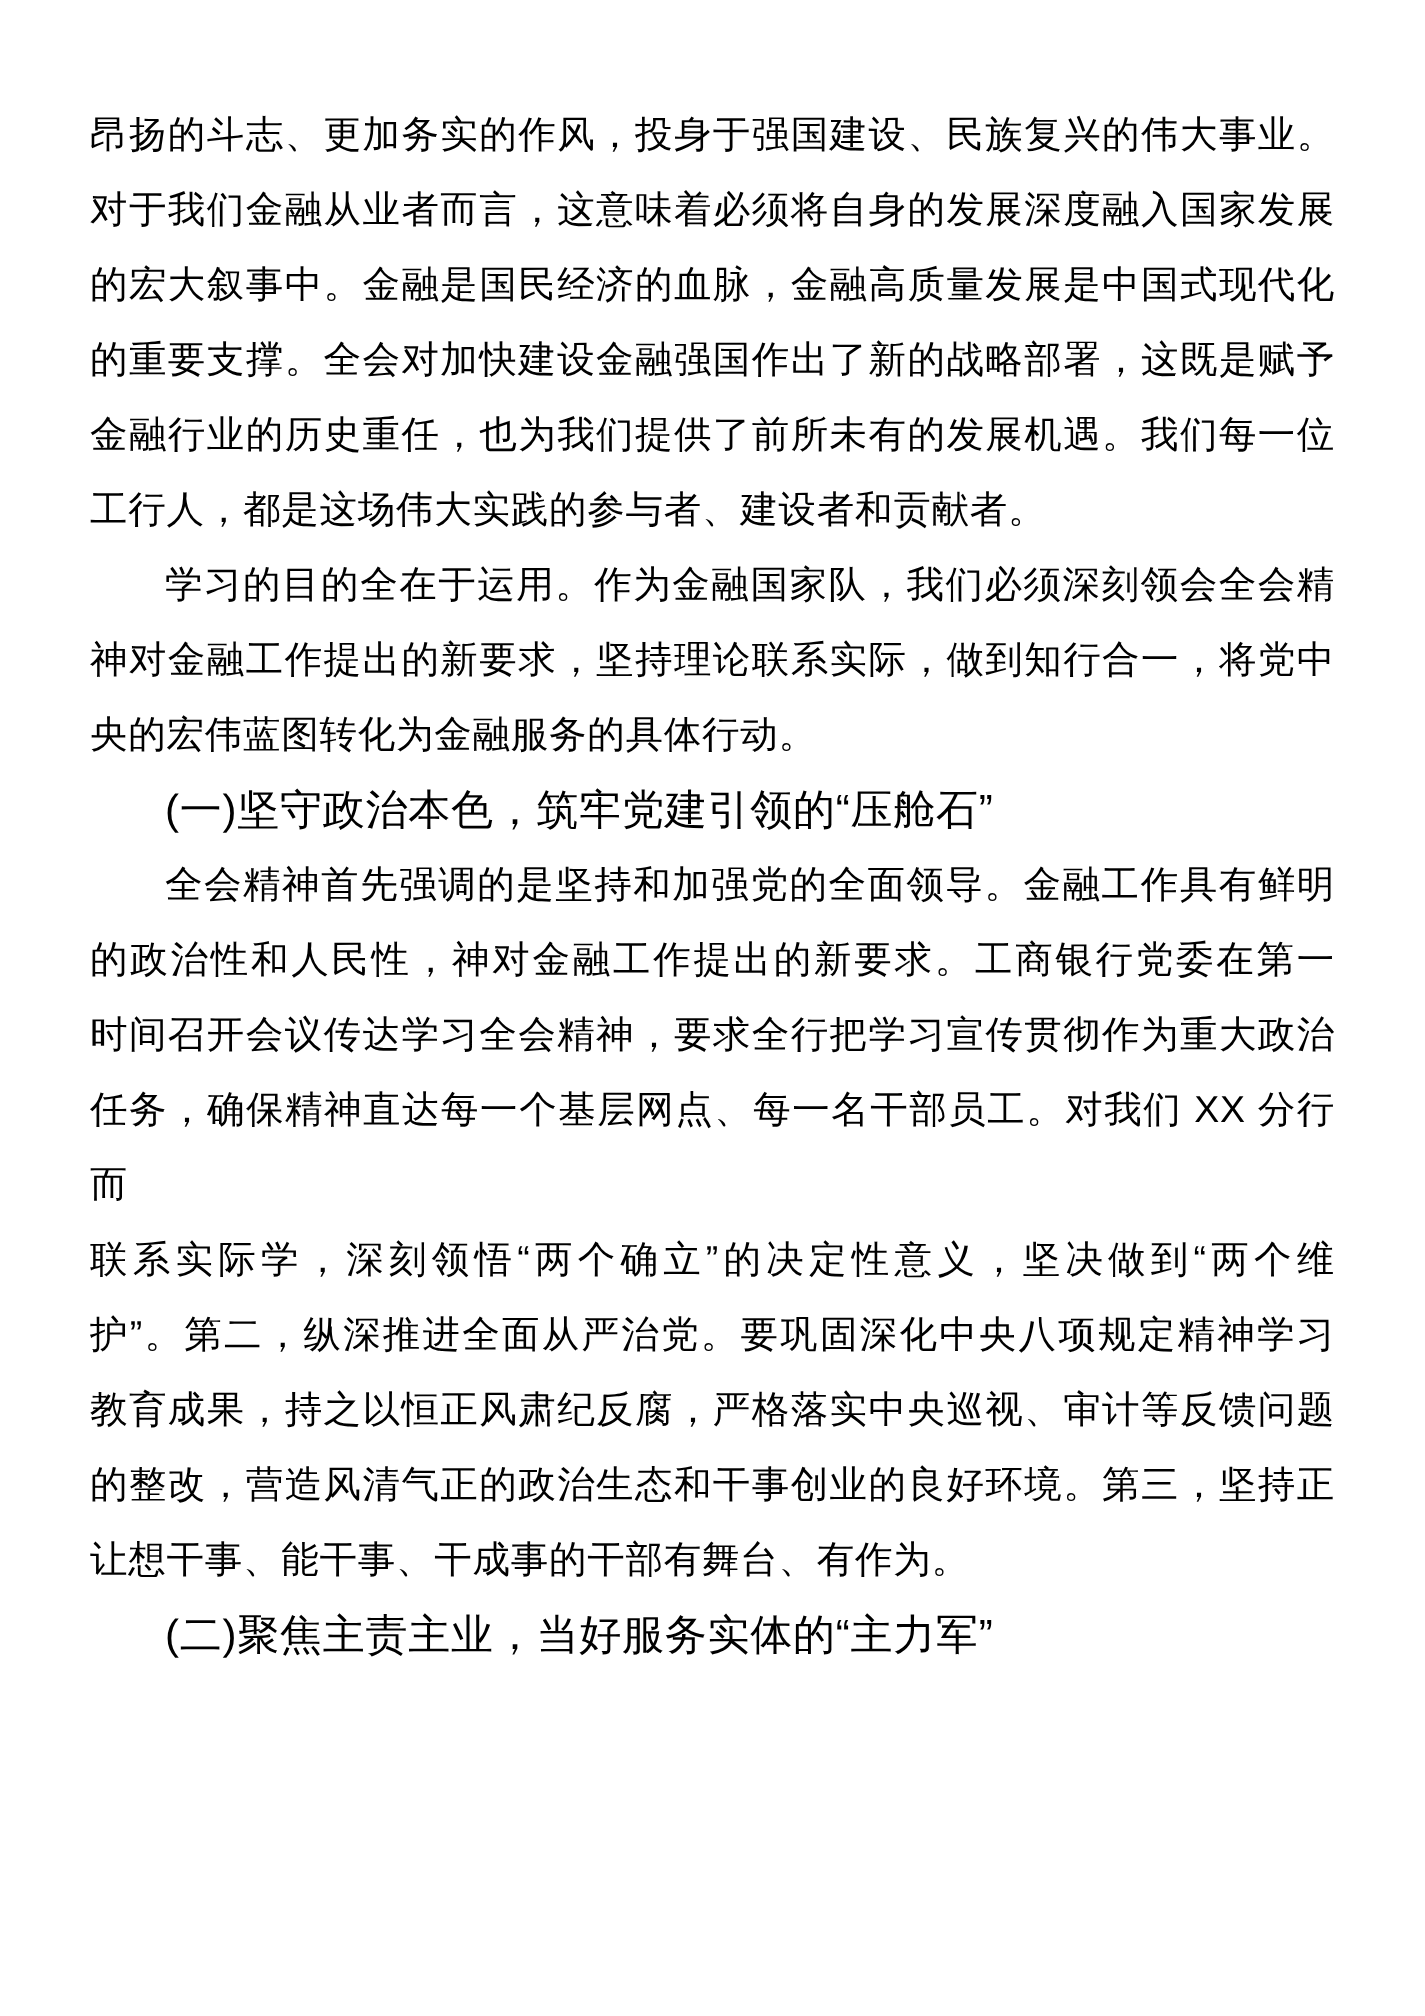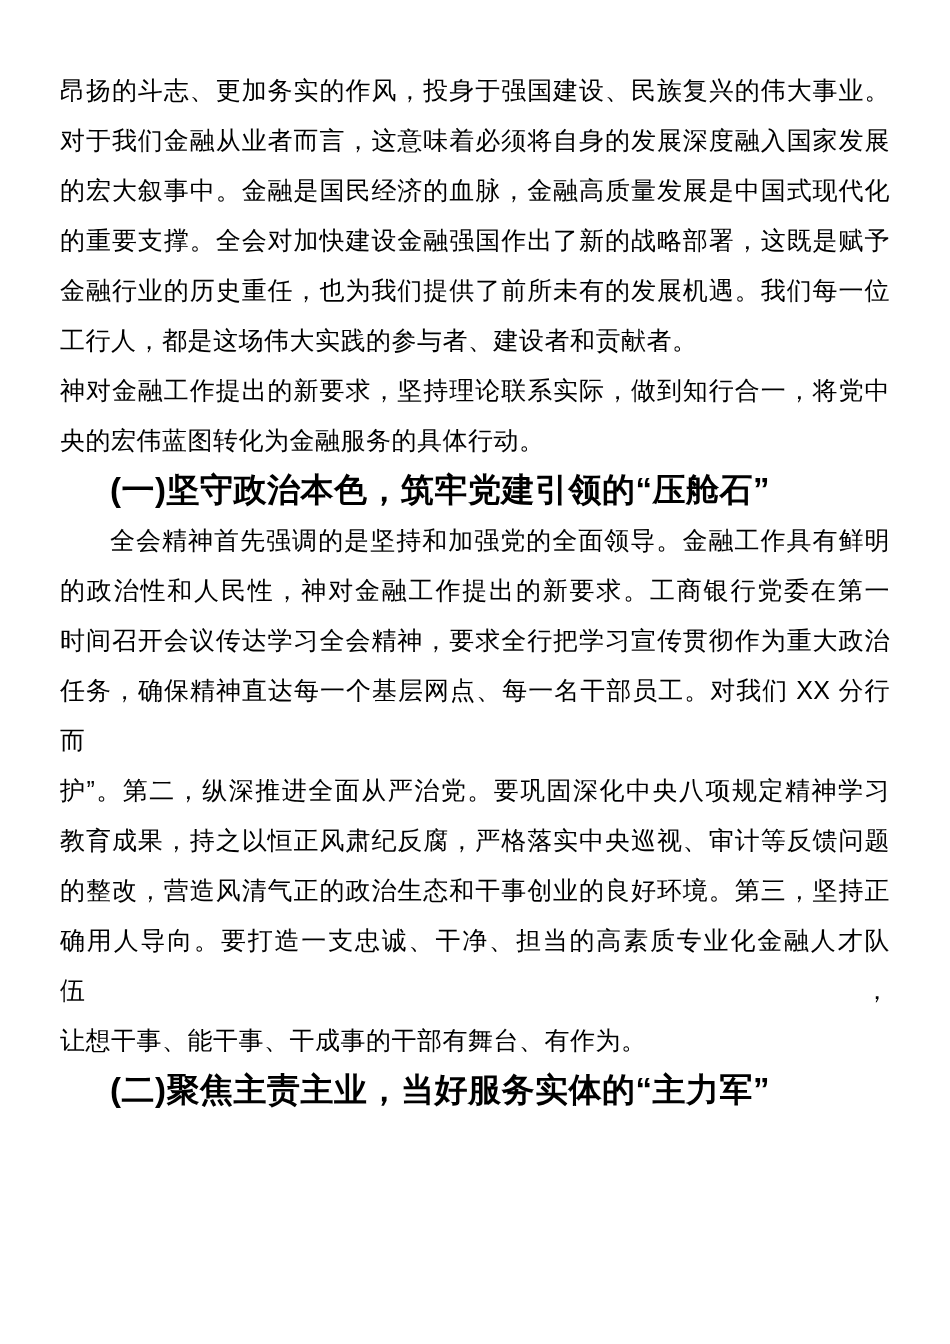--- a/index.html
+++ b/index.html
@@ -34,42 +34,43 @@
   .line.fill {
     text-align-last: justify;
   }
   .line.indent {
     text-indent: 50px;
   }
   .line.heading {
     font-weight: normal;
   }
   .line.subheading {
-    font-weight: bold;
-    font-size: 33px;
+    font-weight: normal;
+    font-size: 28px;
   }
 </style>
 </head>
 <body>
 
 <div class="page">
   <div class="doc-body" id="doc-body">
       <div class="line body fill">昂扬的斗志、更加务实的作风，投身于强国建设、民族复兴的伟大事业。</div>
       <div class="line body fill">对于我们金融从业者而言，这意味着必须将自身的发展深度融入国家发展</div>
       <div class="line body fill">的宏大叙事中。金融是国民经济的血脉，金融高质量发展是中国式现代化</div>
       <div class="line body fill">的重要支撑。全会对加快建设金融强国作出了新的战略部署，这既是赋予</div>
       <div class="line body fill">金融行业的历史重任，也为我们提供了前所未有的发展机遇。我们每一位</div>
       <div class="line body">工行人，都是这场伟大实践的参与者、建设者和贡献者。</div>
+      <div class="line body indent fill">学习的目的全在于运用。作为金融国家队，我们必须深刻领会全会精</div>
       <div class="line body fill">神对金融工作提出的新要求，坚持理论联系实际，做到知行合一，将党中</div>
       <div class="line body">央的宏伟蓝图转化为金融服务的具体行动。</div>
       <div class="line subheading indent">(一)坚守政治本色，筑牢党建引领的“压舱石”</div>
       <div class="line body indent fill">全会精神首先强调的是坚持和加强党的全面领导。金融工作具有鲜明</div>
       <div class="line body fill">的政治性和人民性，神对金融工作提出的新要求。工商银行党委在第一</div>
       <div class="line body fill">时间召开会议传达学习全会精神，要求全行把学习宣传贯彻作为重大政治</div>
       <div class="line body fill">任务，确保精神直达每一个基层网点、每一名干部员工。对我们 XX 分行而</div>
+      <div class="line body fill">联系实际学，深刻领悟“两个确立”的决定性意义，坚决做到“两个维</div>
       <div class="line body fill">护”。第二，纵深推进全面从严治党。要巩固深化中央八项规定精神学习</div>
       <div class="line body fill">教育成果，持之以恒正风肃纪反腐，严格落实中央巡视、审计等反馈问题</div>
       <div class="line body fill">的整改，营造风清气正的政治生态和干事创业的良好环境。第三，坚持正</div>
-      <div class="line body fill">确用人导向。要打造一支忠诚、干净、担当的高素质专业化金融人才队伍，</div>
       <div class="line body">让想干事、能干事、干成事的干部有舞台、有作为。</div>
       <div class="line subheading indent">(二)聚焦主责主业，当好服务实体的“主力军”</div>
     </div>
 </div>
 
 </body></html>

